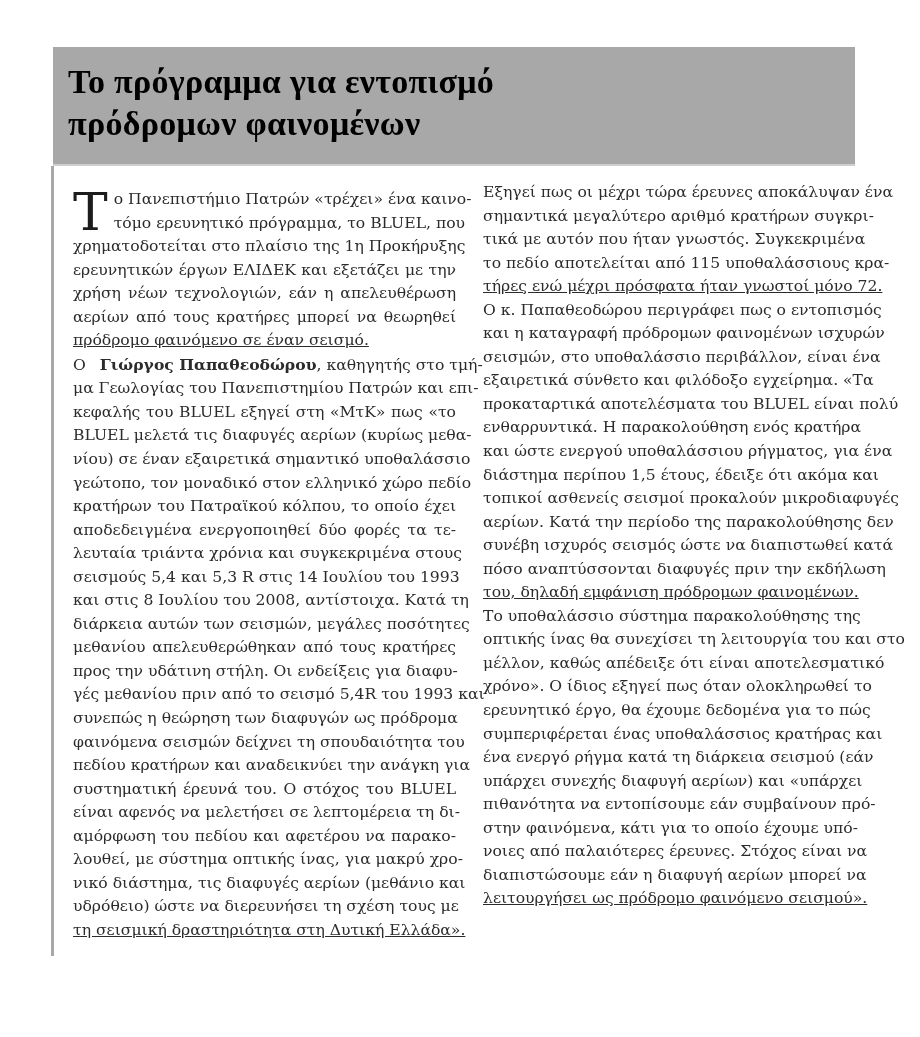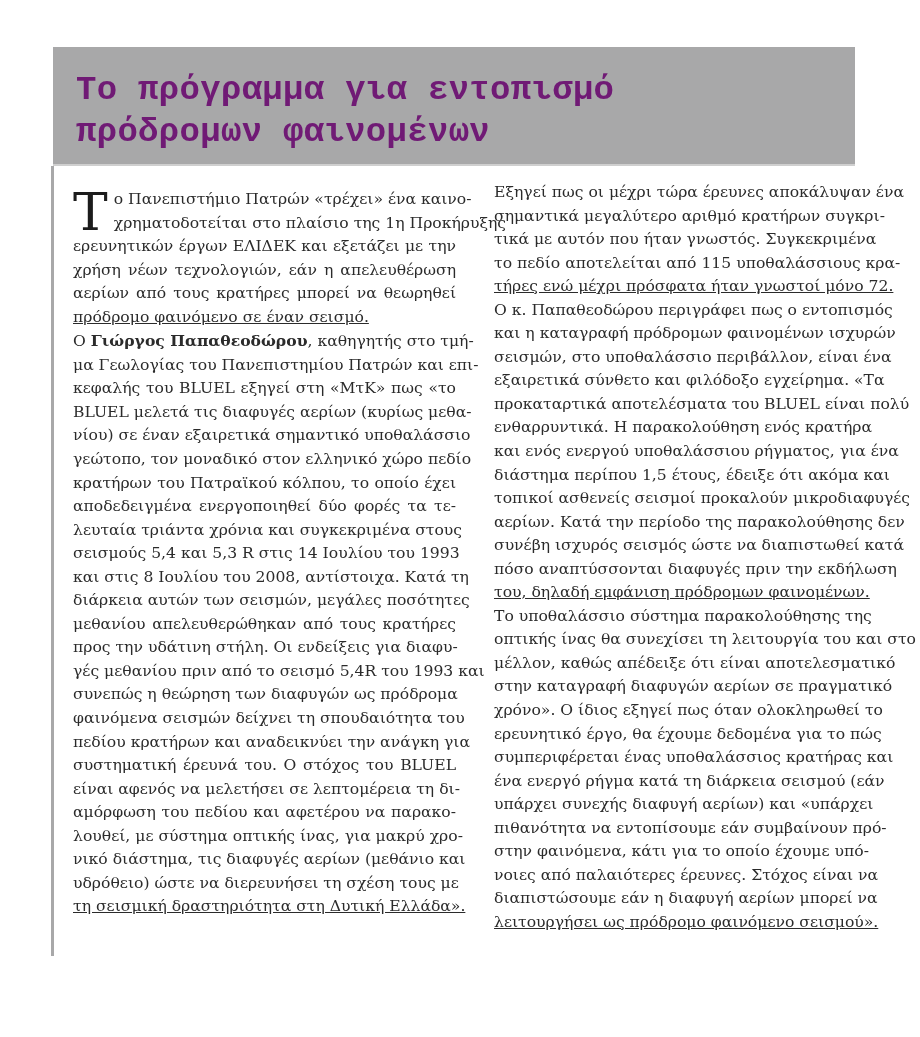--- a/index.html
+++ b/index.html
@@ -22,26 +22,26 @@
       width: 802px;
       height: 119px;
       background: #a8a8a9;
       box-sizing: border-box;
       border-bottom: 2px solid #cfcfcf;
     }
     .headline {
       position: absolute;
       left: 15px;
       top: 14px;
-      margin: 8px;
-      font-family: Liberation Mono, monospace;
+      margin: 0;
+      font-family: Liberation Serif, serif;
       font-weight: bold;
       font-size: 34px;
       line-height: 42px;
-      color: #701a75;
+      color: #000000;
       letter-spacing: 0.3px;
       white-space: pre-line;
     }
     .left-rule {
       position: absolute;
       left: 51px;
       top: 166px;
       width: 3px;
       height: 790px;
       background: #a8a8a9;
@@ -53,21 +53,21 @@
       line-height: 23.55px;
       text-align: justify;
       hyphens: manual;
       color: #2b2b2b;
     }
     .col-left {
       left: 73px;
       width: 383px;
     }
     .col-right {
-      left: 494px;
+      left: 483px;
       width: 371px;
     }
     .col-right {
       top: 181px;
     }
     .line {
       display: block;
       white-space: nowrap;
       text-align-last: justify;
       text-align: justify;
@@ -81,36 +81,38 @@
       float: left;
       font-size: 52px;
       line-height: 44px;
       height: 44px;
       margin: 2px 6px 0 0;
       color: #1c1c1c;
       font-family: "DejaVu Serif", "Liberation Serif", serif;
     }
     .bold {
       font-weight: bold;
+      margin-left: 9px;
     }
   </style>
 </head>
 <body>
 
 <div class="header-box">
   <h1 class="headline">Το πρόγραμμα για εντοπισμό
 πρόδρομων φαινομένων</h1>
 </div>
 
 <div class="left-rule"></div>
 
 <div class="column col-left">
   <div>
     <span class="dropcap">Τ</span>
     <span class="line">ο Πανεπιστήμιο Πατρών «τρέχει» ένα καινο-</span>
+    <span class="line">τόμο ερευνητικό πρόγραμμα, το BLUEL, που</span>
     <span class="line">χρηματοδοτείται στο πλαίσιο της 1η Προκήρυξης</span>
     <span class="line">ερευνητικών έργων ΕΛΙΔΕΚ και εξετάζει με την</span>
     <span class="line">χρήση νέων τεχνολογιών, εάν η απελευθέρωση</span>
     <span class="line">αερίων από τους κρατήρες μπορεί να θεωρηθεί</span>
     <span class="line last">πρόδρομο φαινόμενο σε έναν σεισμό.</span>
   </div>
   <div>
     <span class="line"><span>Ο </span><span class="bold">Γιώργος Παπαθεοδώρου</span><span>, καθηγητής στο τμή-</span></span>
     <span class="line">μα Γεωλογίας του Πανεπιστημίου Πατρών και επι-</span>
     <span class="line">κεφαλής του BLUEL εξηγεί στη «ΜτΚ» πως «το</span>
@@ -144,31 +146,30 @@
   <span class="line">σημαντικά μεγαλύτερο αριθμό κρατήρων συγκρι-</span>
   <span class="line">τικά με αυτόν που ήταν γνωστός. Συγκεκριμένα</span>
   <span class="line">το πεδίο αποτελείται από 115 υποθαλάσσιους κρα-</span>
   <span class="line last">τήρες ενώ μέχρι πρόσφατα ήταν γνωστοί μόνο 72.</span>
   <span class="line">Ο κ. Παπαθεοδώρου περιγράφει πως ο εντοπισμός</span>
   <span class="line">και η καταγραφή πρόδρομων φαινομένων ισχυρών</span>
   <span class="line">σεισμών, στο υποθαλάσσιο περιβάλλον, είναι ένα</span>
   <span class="line">εξαιρετικά σύνθετο και φιλόδοξο εγχείρημα. «Τα</span>
   <span class="line">προκαταρτικά αποτελέσματα του BLUEL είναι πολύ</span>
   <span class="line">ενθαρρυντικά. Η παρακολούθηση ενός κρατήρα</span>
-  <span class="line">και ενός ενεργού υποθαλάσσιου ρήγματος, για ένα</span>
+  <span class="line">και ώστε ενεργού υποθαλάσσιου ρήγματος, για ένα</span>
   <span class="line">διάστημα περίπου 1,5 έτους, έδειξε ότι ακόμα και</span>
   <span class="line">τοπικοί ασθενείς σεισμοί προκαλούν μικροδιαφυγές</span>
   <span class="line">αερίων. Κατά την περίοδο της παρακολούθησης δεν</span>
   <span class="line">συνέβη ισχυρός σεισμός ώστε να διαπιστωθεί κατά</span>
   <span class="line">πόσο αναπτύσσονται διαφυγές πριν την εκδήλωση</span>
   <span class="line last">του, δηλαδή εμφάνιση πρόδρομων φαινομένων.</span>
   <span class="line">Το υποθαλάσσιο σύστημα παρακολούθησης της</span>
   <span class="line">οπτικής ίνας θα συνεχίσει τη λειτουργία του και στο</span>
   <span class="line">μέλλον, καθώς απέδειξε ότι είναι αποτελεσματικό</span>
-  <span class="line">στην καταγραφή διαφυγών αερίων σε πραγματικό</span>
   <span class="line">χρόνο». Ο ίδιος εξηγεί πως όταν ολοκληρωθεί το</span>
   <span class="line">ερευνητικό έργο, θα έχουμε δεδομένα για το πώς</span>
   <span class="line">συμπεριφέρεται ένας υποθαλάσσιος κρατήρας και</span>
   <span class="line">ένα ενεργό ρήγμα κατά τη διάρκεια σεισμού (εάν</span>
   <span class="line">υπάρχει συνεχής διαφυγή αερίων) και «υπάρχει</span>
   <span class="line">πιθανότητα να εντοπίσουμε εάν συμβαίνουν πρό-</span>
   <span class="line">στην φαινόμενα, κάτι για το οποίο έχουμε υπό-</span>
   <span class="line">νοιες από παλαιότερες έρευνες. Στόχος είναι να</span>
   <span class="line">διαπιστώσουμε εάν η διαφυγή αερίων μπορεί να</span>
   <span class="line last">λειτουργήσει ως πρόδρομο φαινόμενο σεισμού».</span>

